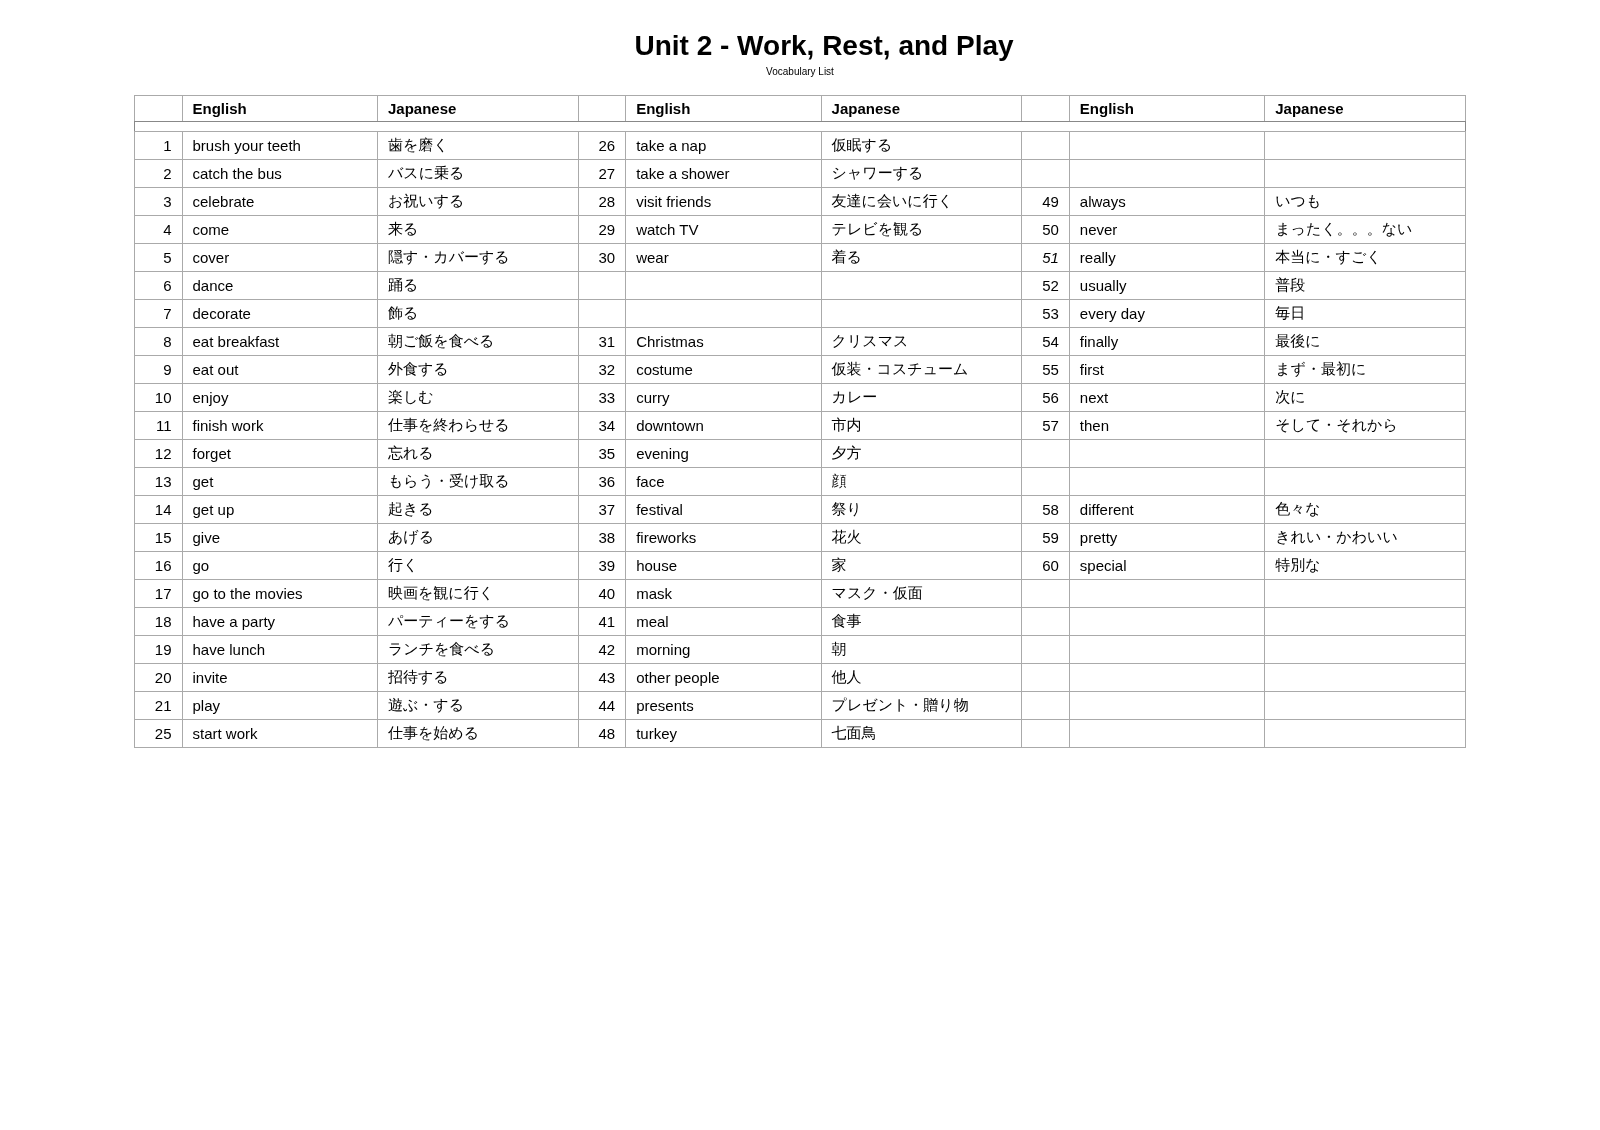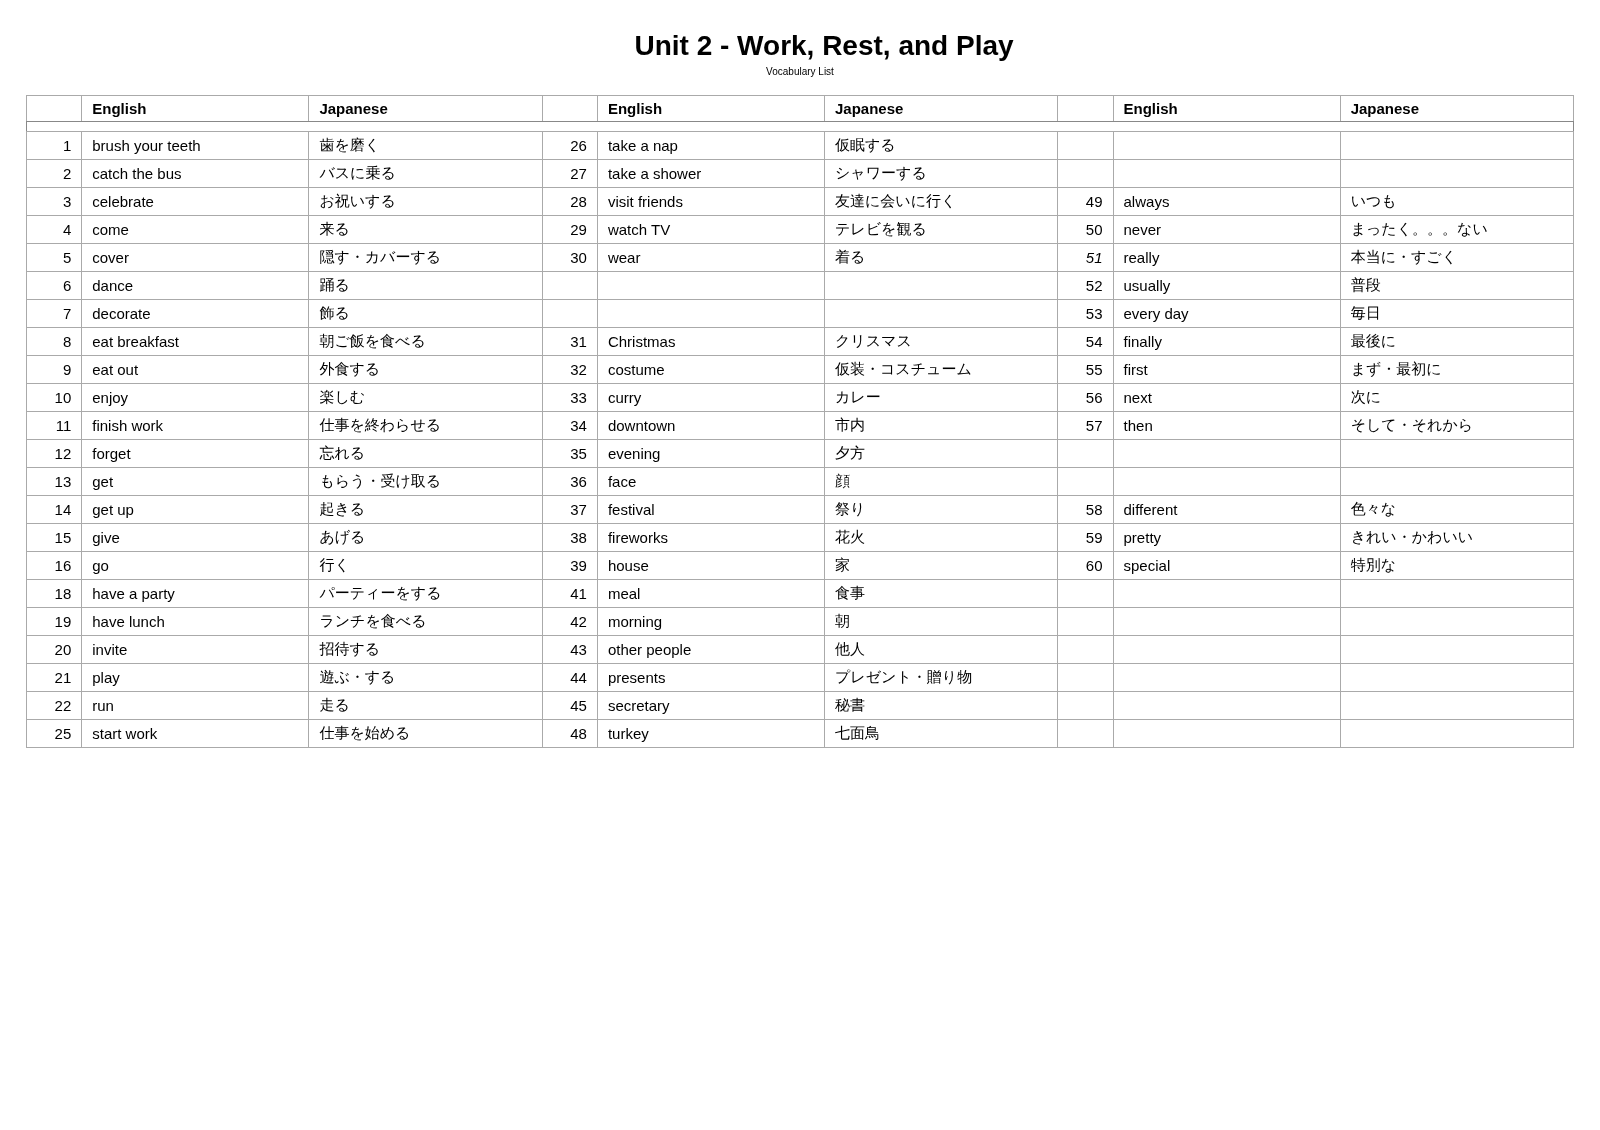--- a/index.html
+++ b/index.html
@@ -22,21 +22,21 @@
       margin-bottom: 4px;
       margin-left: 48px;
     }
     .page-subtitle {
       font-size: 10px;
       text-align: center;
       margin-bottom: 18px;
     }
     .vocab-table {
       border-collapse: collapse;
-      width: 1548px;
+      width: 1332px;
       border: 1.5px solid #888;
     }
     .vocab-table th, .vocab-table td {
       border: 1px solid #aaa;
       padding: 4px 10px;
       vertical-align: middle;
     }
     .vocab-table th {
       font-weight: bold;
       font-size: 15px;
@@ -245,20 +245,31 @@
         <td class="en-col">go</td>
         <td class="ja-col">行く</td>
         <td class="num-col" style="border-left: 1.5px solid rgb(136, 136, 136);">39</td>
         <td class="en-col">house</td>
         <td class="ja-col">家</td>
         <td class="num-col" style="border-left: 1.5px solid rgb(136, 136, 136);">60</td>
         <td class="en-col">special</td>
         <td class="ja-col">特別な</td>
       </tr>
       <tr>
+        <td class="num-col">17</td>
+        <td class="en-col">go to the movies</td>
+        <td class="ja-col">映画を観に行く</td>
+        <td class="num-col" style="border-left: 1.5px solid rgb(136, 136, 136);">40</td>
+        <td class="en-col">mask</td>
+        <td class="ja-col">マスク・仮面</td>
+        <td class="num-col" style="border-left: 1.5px solid rgb(136, 136, 136);"></td>
+        <td class="en-col"></td>
+        <td class="ja-col"></td>
+      </tr>
+      <tr>
         <td class="num-col">18</td>
         <td class="en-col">have a party</td>
         <td class="ja-col">パーティーをする</td>
         <td class="num-col" style="border-left: 1.5px solid rgb(136, 136, 136);">41</td>
         <td class="en-col">meal</td>
         <td class="ja-col">食事</td>
         <td class="num-col" style="border-left: 1.5px solid rgb(136, 136, 136);"></td>
         <td class="en-col"></td>
         <td class="ja-col"></td>
       </tr>
@@ -289,31 +300,20 @@
         <td class="en-col">play</td>
         <td class="ja-col">遊ぶ・する</td>
         <td class="num-col" style="border-left: 1.5px solid rgb(136, 136, 136);">44</td>
         <td class="en-col">presents</td>
         <td class="ja-col">プレゼント・贈り物</td>
         <td class="num-col" style="border-left: 1.5px solid rgb(136, 136, 136);"></td>
         <td class="en-col"></td>
         <td class="ja-col"></td>
       </tr>
       <tr>
-        <td class="num-col">22</td>
-        <td class="en-col">run</td>
-        <td class="ja-col">走る</td>
-        <td class="num-col" style="border-left: 1.5px solid rgb(136, 136, 136);">45</td>
-        <td class="en-col">secretary</td>
-        <td class="ja-col">秘書</td>
-        <td class="num-col" style="border-left: 1.5px solid rgb(136, 136, 136);"></td>
-        <td class="en-col"></td>
-        <td class="ja-col"></td>
-      </tr>
-      <tr>
         <td class="num-col">25</td>
         <td class="en-col">start work</td>
         <td class="ja-col">仕事を始める</td>
         <td class="num-col" style="border-left: 1.5px solid rgb(136, 136, 136);">48</td>
         <td class="en-col">turkey</td>
         <td class="ja-col">七面鳥</td>
         <td class="num-col" style="border-left: 1.5px solid rgb(136, 136, 136);"></td>
         <td class="en-col"></td>
         <td class="ja-col"></td>
       </tr>

